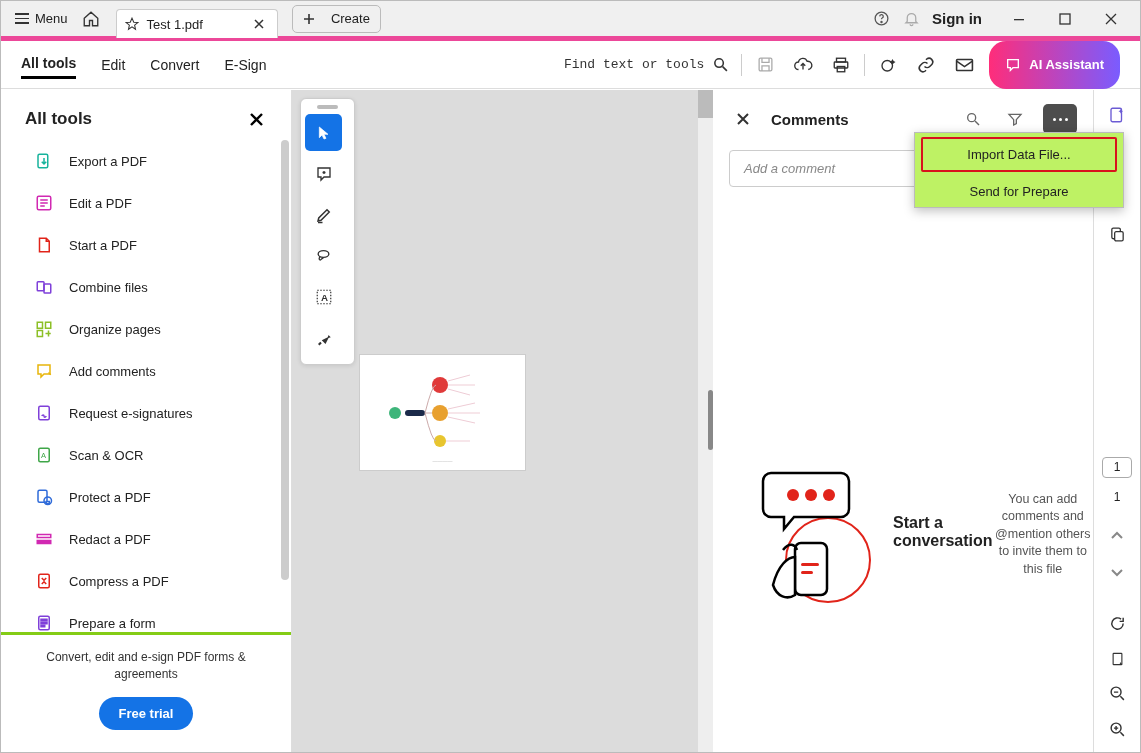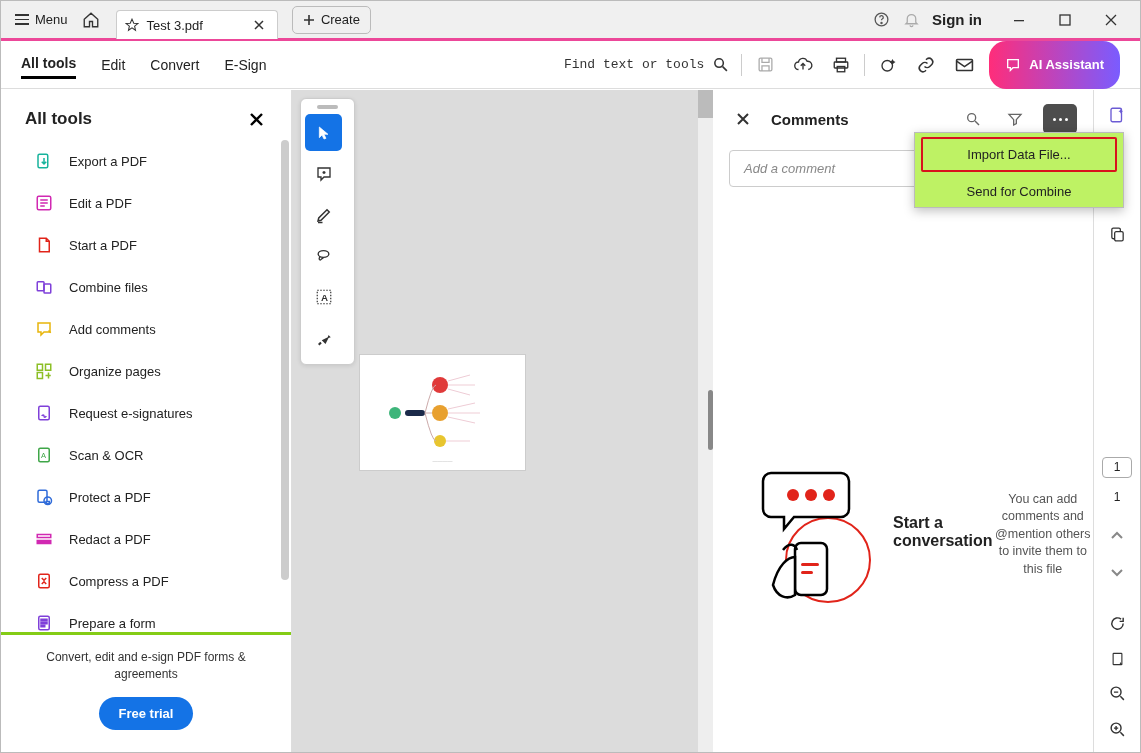--- a/index.html
+++ b/index.html
@@ -1,28 +1,28 @@
 <!DOCTYPE html>
 <html><head>
 <meta charset="utf-8">
 <style>
   html,body{margin:0;padding:0;font-family:"Segoe UI",Arial,sans-serif;font-size:13px;color:#222;background:#fff;}
   .outer{width:1141px;height:753px;border:1px solid #bbb;box-sizing:border-box;position:relative;overflow:hidden;background:#fff;}
   
   
-  .titlebar{height:40px;background:#f0f0f0;border-bottom:3px solid #ec4899;display:flex;align-items:center;padding:16px 6px;box-sizing:border-box;}
+  .titlebar{height:40px;background:#f0f0f0;border-bottom:5px solid #ec4899;display:flex;align-items:center;padding:16px 6px;box-sizing:border-box;}
   .menu-btn{display:flex;align-items:center;gap:6px;padding:4px 8px;cursor:pointer;border-radius:4px;}
   .hamburger{display:inline-flex;flex-direction:column;gap:3px;}
   .hamburger span{width:14px;height:1.5px;background:#333;}
   .home-icon-svg{width:18px;height:18px;}
   .tb-icon{width:30px;height:30px;display:flex;align-items:center;justify-content:center;cursor:pointer;}
   .tab{height:28px;margin-left:10px;display:flex;align-items:center;background:#fff;border:1px solid #ccc;border-bottom:none;border-radius:4px 4px 0 0;padding:0 10px 0 8px;gap:8px;position:relative;top:5px;}
   .star-icon{width:14px;height:14px;}
   .tab-close{width:16px;height:16px;display:flex;align-items:center;justify-content:center;margin-left:40px;cursor:pointer;}
-  .create-btn{margin-left:14px;height:26px;display:flex;align-items:center;background:#f0f0f0;border:1px solid #bbb;border-radius:5px;padding:0 10px;cursor:pointer;gap:6px;font-size:13px;}
+  .create-btn{margin-left:14px;height:26px;display:flex;align-items:center;background:#f0f0f0;border:1px solid #bbb;border-radius:5px;padding:0 10px;cursor:pointer;gap:16px;font-size:13px;}
   .titlebar-right{margin-left:auto;display:flex;align-items:center;gap:0;}
   .sysbtn{width:46px;height:38px;display:flex;align-items:center;justify-content:center;cursor:pointer;}
   
   
   .toolbar{height:48px;border-bottom:1px solid #ddd;display:flex;align-items:center;padding:0 20px;gap:25px;box-sizing:border-box;}
   .tool-tab{font-size:14px;padding:5px 0;cursor:pointer;}
   .tool-tab.active{font-weight:600;border-bottom:3px solid #000;}
   .toolbar-right{margin-left:auto;display:flex;align-items:center;gap:0px;}
   .find{display:flex;align-items:center;gap:8px;margin-right:8px;cursor:pointer;color:#333;font-family:Liberation Mono, monospace;}
   .tb-icon2{width:38px;height:38px;display:flex;align-items:center;justify-content:center;cursor:pointer;}
@@ -105,21 +105,21 @@
     </div>
     <div class="tb-icon">
       <svg class="home-icon-svg" viewBox="0 0 24 24" fill="none" stroke="#333" stroke-width="1.8">
           <path d="M3 11 L12 3 L21 11 V21 H14 V14 H10 V21 H3 Z"></path>
         </svg>
     </div>
     <div class="tab">
       <svg class="star-icon" viewBox="0 0 24 24" fill="none" stroke="#333" stroke-width="1.8">
           <path d="M12 2 L15 9 L22 9.5 L16.5 14 L18 21 L12 17 L6 21 L7.5 14 L2 9.5 L9 9 Z"></path>
         </svg>
-      <span>Test 3.pdf</span>
+      <span>Test 1.pdf</span>
       <span class="tab-close">
         <svg width="10" height="10" viewBox="0 0 10 10" stroke="#333" stroke-width="1.5">
             <path d="M1 1 L9 9 M9 1 L1 9"></path>
           </svg>
       </span>
     </div>
     <div class="create-btn">
       <svg width="12" height="12" viewBox="0 0 12 12" stroke="#333" stroke-width="1.6">
           <path d="M6 1 V11 M1 6 H11"></path>
         </svg>
@@ -253,34 +253,34 @@
             <span>Start a PDF</span>
           </div>
         <div class="tool-item">
             <svg class="tool-icon" viewBox="0 0 24 24" fill="none" stroke="#7f40d9" stroke-width="2">
               <rect x="3" y="5" width="9" height="12" rx="1"></rect>
               <rect x="12" y="8" width="9" height="12" rx="1"></rect>
             </svg>
             <span>Combine files</span>
           </div>
         <div class="tool-item">
-            <svg class="tool-icon" viewBox="0 0 24 24" fill="none" stroke="#e8b50b" stroke-width="2">
-              <path d="M4 4h16v12H12l-4 4v-4H4z"></path>
-              <path d="M18 14l3 3"></path>
-            </svg>
-            <span>Add comments</span>
-          </div>
-        <div class="tool-item">
             <svg class="tool-icon" viewBox="0 0 24 24" fill="none" stroke="#8cbf26" stroke-width="2">
               <rect x="3" y="3" width="7" height="8"></rect>
               <rect x="14" y="3" width="7" height="8"></rect>
               <rect x="3" y="14" width="7" height="8"></rect>
               <path d="M14 18h7M18 14v8"></path>
             </svg>
             <span>Organize pages</span>
+          </div>
+        <div class="tool-item">
+            <svg class="tool-icon" viewBox="0 0 24 24" fill="none" stroke="#e8b50b" stroke-width="2">
+              <path d="M4 4h16v12H12l-4 4v-4H4z"></path>
+              <path d="M18 14l3 3"></path>
+            </svg>
+            <span>Add comments</span>
           </div>
         <div class="tool-item">
             <svg class="tool-icon" viewBox="0 0 24 24" fill="none" stroke="#7f40d9" stroke-width="2">
               <rect x="5" y="3" width="14" height="18" rx="2"></rect>
               <path d="M9 16c1-2 3-2 3 0s2 2 3 0"></path>
             </svg>
             <span>Request e-signatures</span>
           </div>
         <div class="tool-item">
             <svg class="tool-icon" viewBox="0 0 24 24" fill="none" stroke="#3fa648" stroke-width="2">
@@ -504,16 +504,16 @@
             <circle cx="10" cy="10" r="7"></circle>
             <path d="M7 10h6M10 7v6M16 16l5 5"></path>
           </svg>
         </div>
     </div>
 
   </div>
 
   <div class="dropdown">
     <div class="dd-item hl">Import Data File...</div>
-    <div class="dd-item">Send for Combine</div>
+    <div class="dd-item">Send for Prepare</div>
   </div>
 
 </div>
 
 </body></html>

